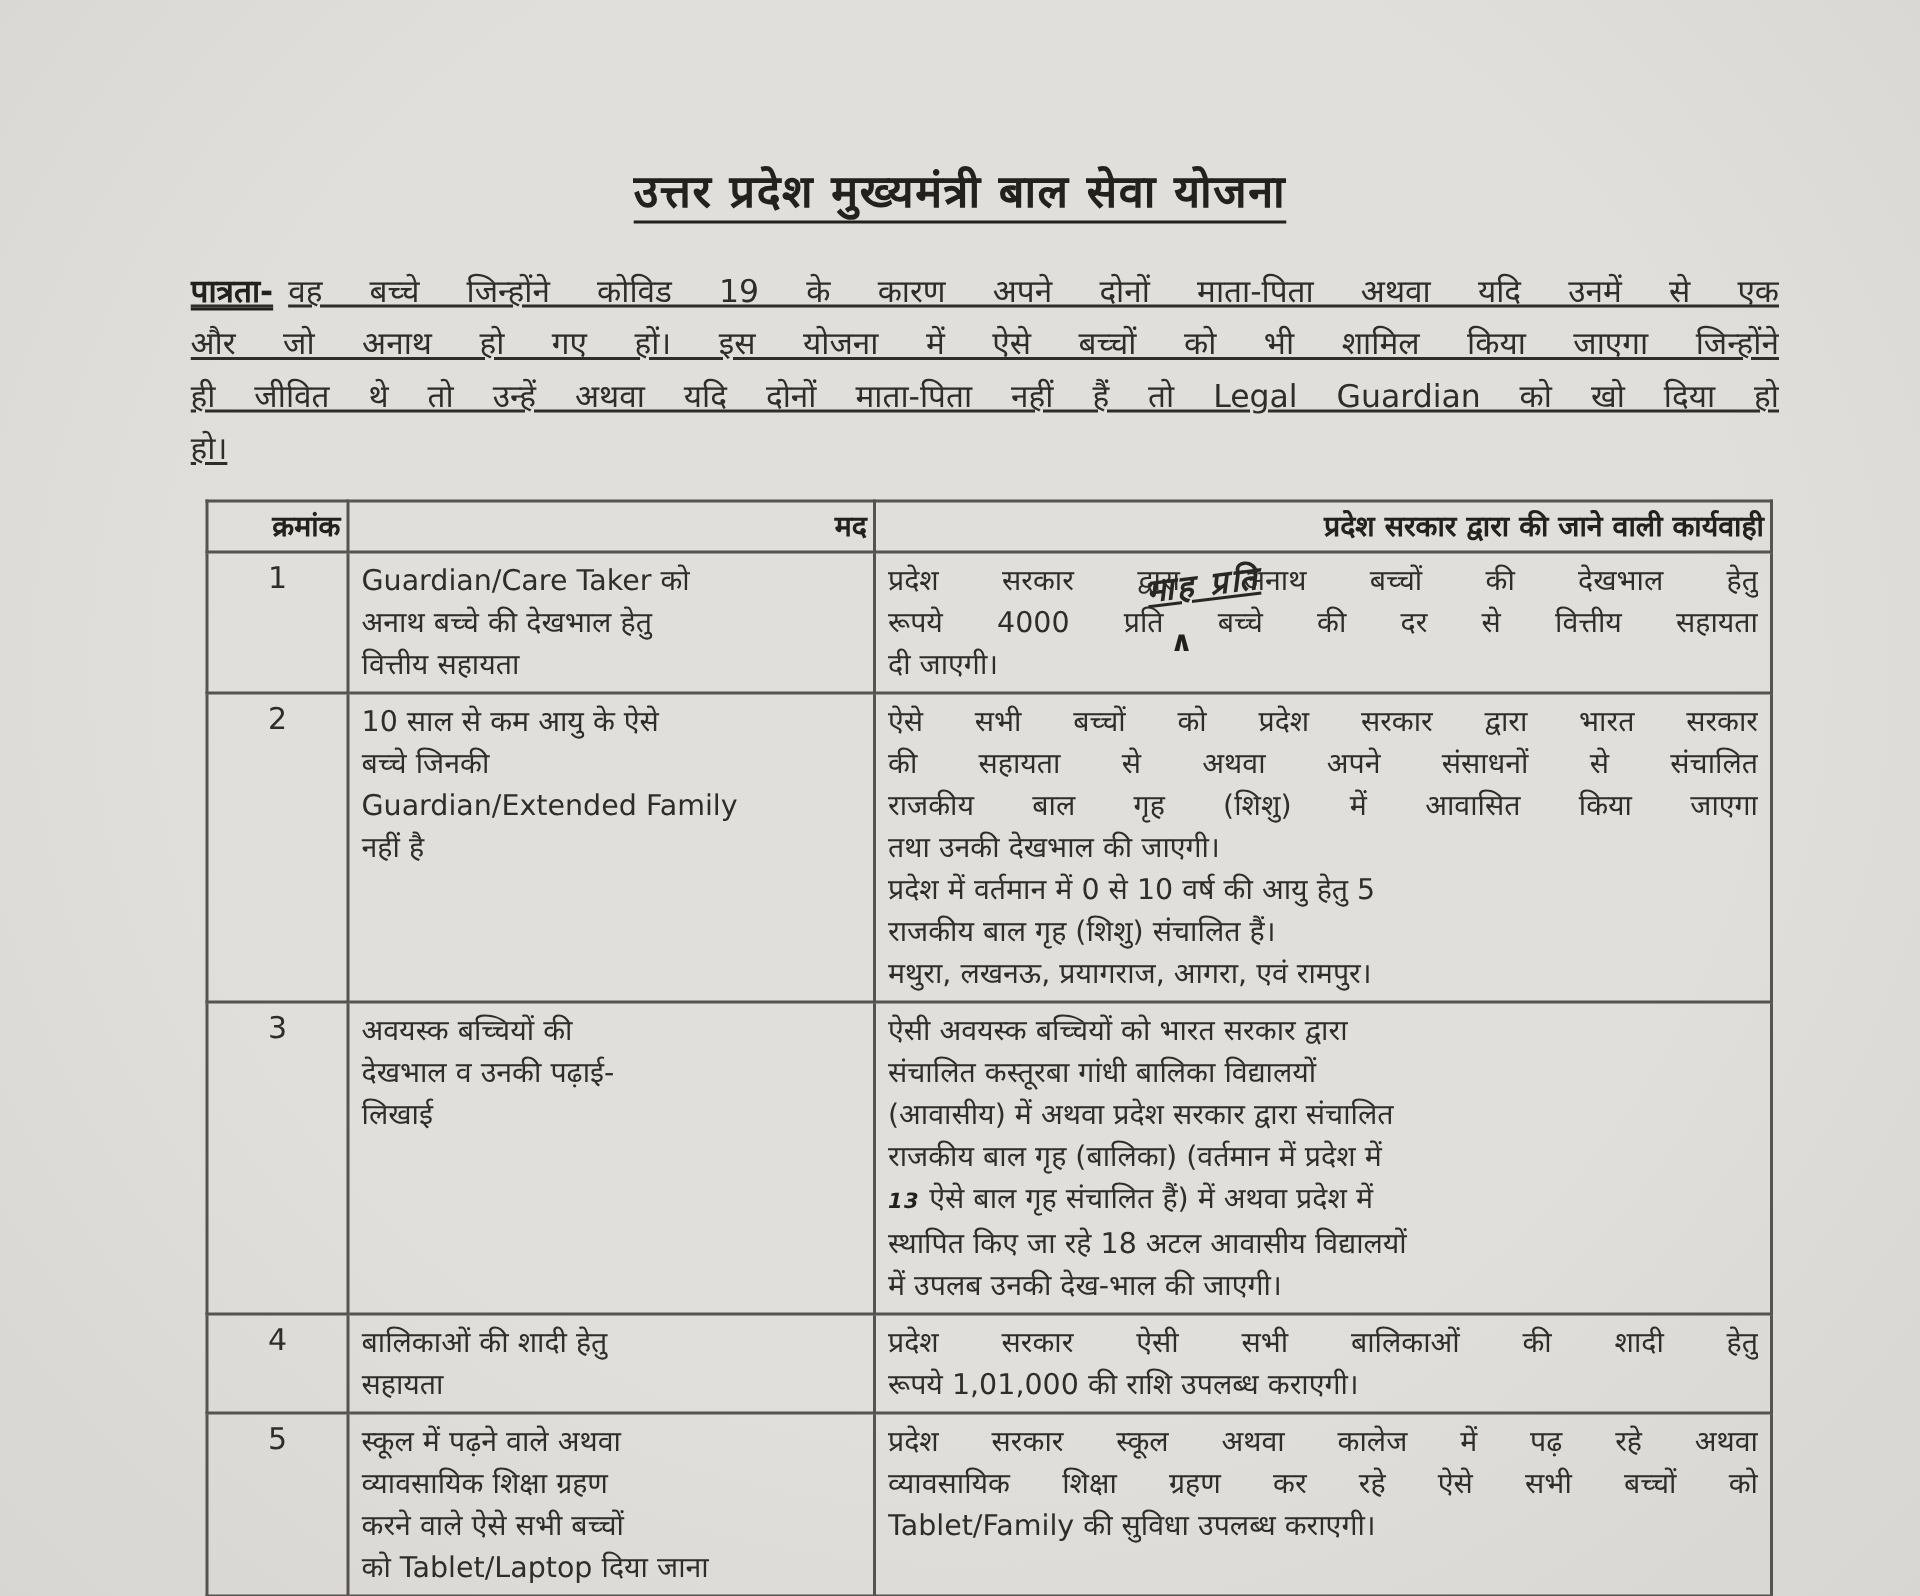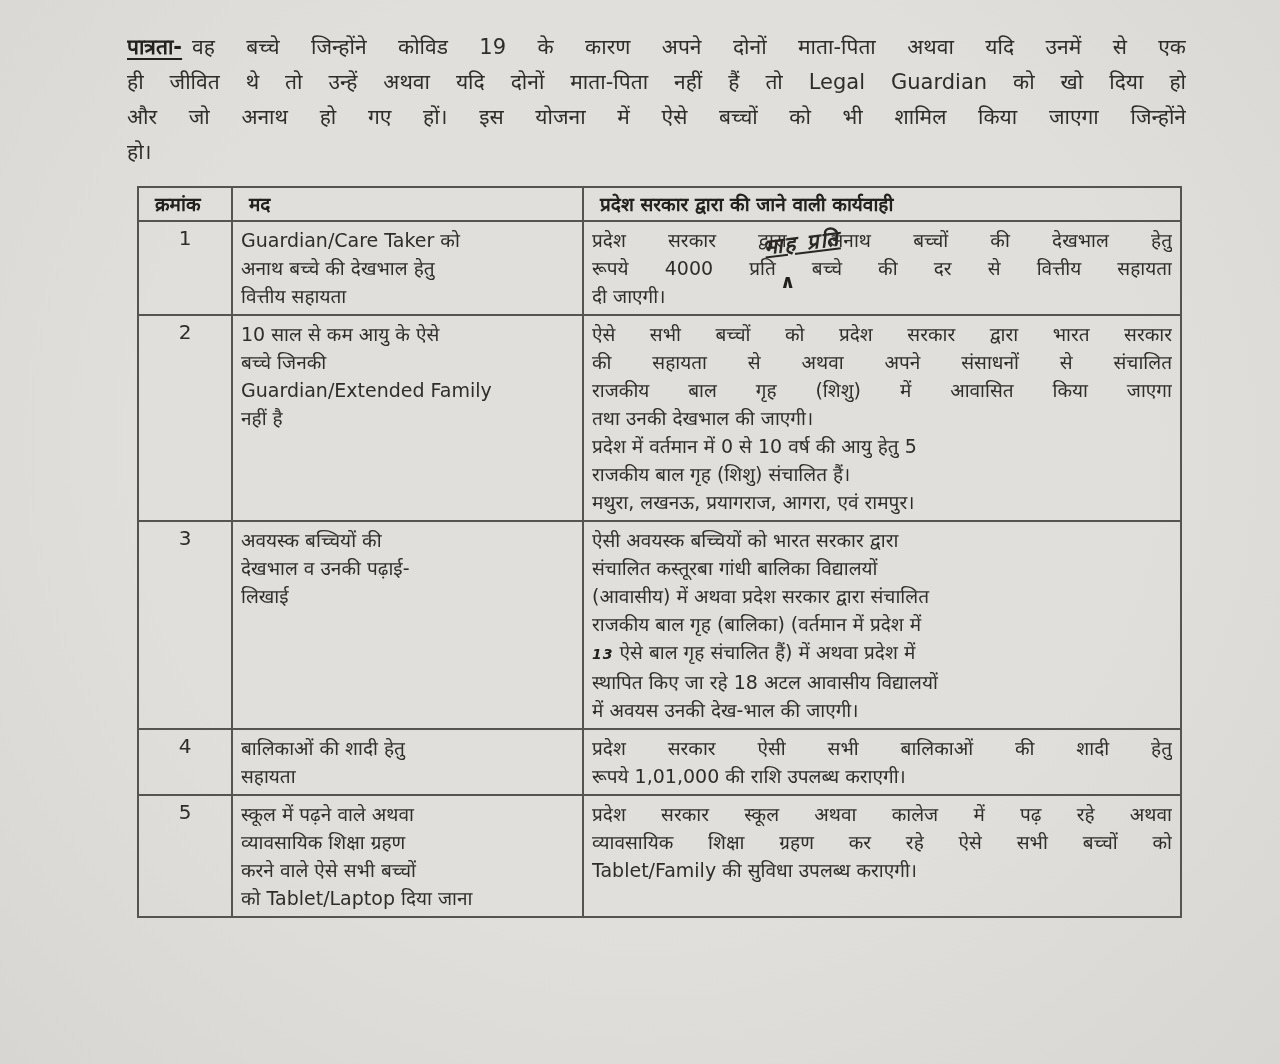--- a/index.html
+++ b/index.html
@@ -20,43 +20,44 @@
     text-decoration:underline;
     text-decoration-thickness:2px;
     text-underline-offset:9px;
   }
   
   .intro{
     margin:30px 94px 16px 127px;
     width:1059px;
     font-size:21px;
     color:#2f2d29;
+    text-decoration:underline;
   }
   .intro .ln{height:35px;line-height:35px;overflow:hidden;}
   .lead{font-weight:bold;text-decoration:underline;text-underline-offset:4px;margin-right:10px;color:#23211e;}
   .just{text-align:justify;text-align-last:justify;}
   
   table.scheme{
     margin:6px 0 0 137px;
     width:1043px;
     border-collapse:collapse;
     table-layout:fixed;
     font-size:19px;
     color:#2f2d29;
   }
   table.scheme th, table.scheme td{
     border:2px solid #565350;
     vertical-align:top;
     padding:4px 8px;
   }
   table.scheme th{
     font-weight:bold;color:#23211e;
-    text-align:left;
+    text-align:right;
     height:26px;line-height:26px;
-    padding:3px 16px;
+    padding:3px 4px;
   }
   td.sno{text-align:center;padding-top:7px;font-size:20px;}
   td.item{padding:7px 6px 6px 13px;margin-left:32px;}
   td.action{padding:7px 6px 6px 11px;position:relative;}
   td .ln{line-height:28px;min-height:28px;overflow:hidden;}
   .hw-num{font-weight:bold;font-size:14px;font-style:italic;letter-spacing:1px;color:#211f1c;}
   
   .hw-insert{
     position:absolute;left:180px;top:6px;
     font-size:21px;font-weight:bold;font-style:italic;
@@ -68,25 +69,28 @@
   .hw-caret{
     position:absolute;left:196px;top:48px;
     font-size:19px;font-weight:bold;color:#211f1c;
   }
 </style>
 </head>
 <body>
 
 <div class="page">
 
+  <div class="title-wrap">
+    <span class="title">उत्तर प्रदेश मुख्यमंत्री बाल सेवा योजना</span>
+  </div>
 
   <div class="intro" id="intro">
       <div class="ln just"><span class="lead">पात्रता-</span>वह बच्चे जिन्होंने कोविड 19 के कारण अपने दोनों माता-पिता अथवा यदि उनमें से एक</div>
+      <div class="ln just">और जो अनाथ हो गए हों। इस योजना में ऐसे बच्चों को भी शामिल किया जाएगा जिन्होंने</div>
       <div class="ln just">ही जीवित थे तो उन्हें अथवा यदि दोनों माता-पिता नहीं हैं तो Legal Guardian को खो दिया हो</div>
-      <div class="ln just">और जो अनाथ हो गए हों। इस योजना में ऐसे बच्चों को भी शामिल किया जाएगा जिन्होंने</div>
       <div class="ln">हो।</div>
     </div>
 
   <table class="scheme">
     <colgroup>
       <col style="width:94px">
       <col style="width:351px">
       <col style="width:598px">
     </colgroup>
     <thead>
@@ -137,21 +141,21 @@
             <div class="ln">देखभाल व उनकी पढ़ाई-</div>
             <div class="ln">लिखाई</div>
           </td>
           <td class="action">
             <div class="ln">ऐसी अवयस्क बच्चियों को भारत सरकार द्वारा</div>
             <div class="ln">संचालित कस्तूरबा गांधी बालिका विद्यालयों</div>
             <div class="ln">(आवासीय) में अथवा प्रदेश सरकार द्वारा संचालित</div>
             <div class="ln">राजकीय बाल गृह (बालिका) (वर्तमान में प्रदेश में</div>
             <div class="ln"><span class="hw-num">13</span> ऐसे बाल गृह संचालित हैं) में अथवा प्रदेश में</div>
             <div class="ln">स्थापित किए जा रहे 18 अटल आवासीय विद्यालयों</div>
-            <div class="ln">में अवयस उनकी देख-भाल की जाएगी।</div>
+            <div class="ln">में उपलब उनकी देख-भाल की जाएगी।</div>
           </td>
         </tr>
         <tr>
           <td class="sno">4</td>
           <td class="item">
             <div class="ln">बालिकाओं की शादी हेतु</div>
             <div class="ln">सहायता</div>
           </td>
           <td class="action">
             <div class="ln just">प्रदेश सरकार ऐसी सभी बालिकाओं की शादी हेतु</div>

